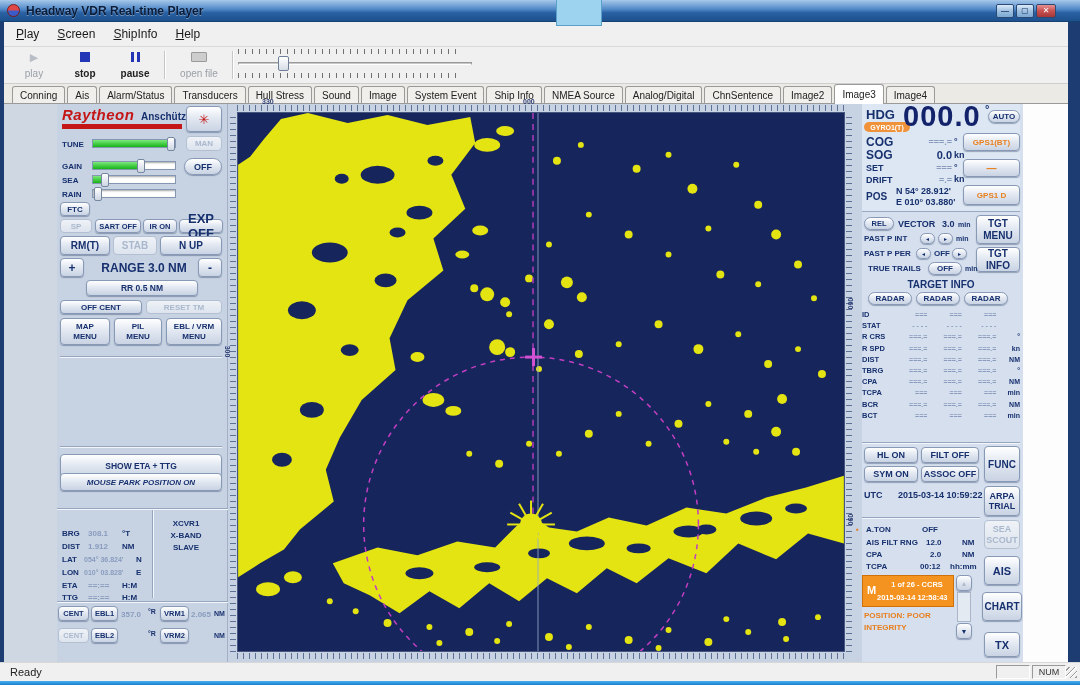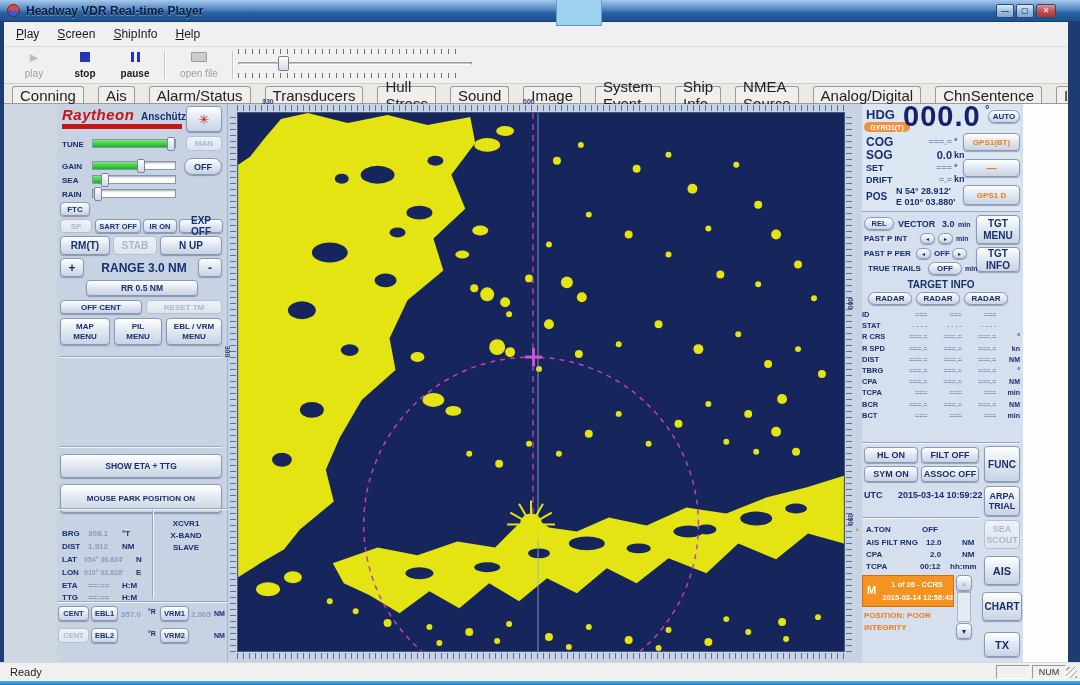--- a/index.html
+++ b/index.html
@@ -18,21 +18,21 @@
   .menu-item::first-letter{text-decoration:underline;}
   .toolbar{left:4px;top:47px;width:1068px;height:37px;background:#f0f0f0;border-bottom:1px solid #cfcfcf;}
   .tbtn{position:absolute;top:50px;height:31px;display:flex;flex-direction:column;align-items:center;justify-content:space-between;padding:2px 0;}
   .tlabel{font-size:10px;color:#222;font-weight:700;}
   .tlabel.dis{color:#9aa0a8;font-weight:400;}
   .tsep{position:absolute;top:51px;height:28px;width:2px;border-left:1px solid #c6c6c6;border-right:1px solid #ffffff;}
   .ruler{position:absolute;height:5px;background:repeating-linear-gradient(90deg,#707070 0 1px,transparent 1px 7px);}
   .sgroove{position:absolute;height:3px;background:#c8c8c8;border:1px solid #9a9a9a;border-bottom-color:#fff;}
   .sthumb{position:absolute;width:11px;height:15px;background:linear-gradient(#fff,#d6dde6);border:1px solid #70809a;border-radius:2px;}
   .tabbar{left:4px;top:84px;width:1068px;height:20px;background:#eceae4;border-bottom:1px solid #9a9a9a;display:flex;align-items:flex-end;padding-left:8px;}
-  .tab{height:17px;display:flex;align-items:center;padding:4px 7px;font-size:15px;color:#222;background:#f1efeb;border:1px solid #9a9a9a;border-bottom:none;border-radius:3px 3px 0 0;margin-right:14px;}
+  .tab{height:17px;display:flex;align-items:center;padding:4px 7px;font-size:10px;color:#222;background:#f1efeb;border:1px solid #9a9a9a;border-bottom:none;border-radius:3px 3px 0 0;margin-right:2px;}
   .tab.active{height:20px;background:#ffffff;position:relative;z-index:5;margin-bottom:-1px;}
   
   .lp-bg{left:57px;top:104px;width:171px;height:558px;background:#c7d3e3;border-right:1px solid #a3b1c8;}
   .ppi-bg{left:228px;top:104px;width:634px;height:558px;background:#c7d3e3;}
   .rp-bg{left:862px;top:104px;width:161px;height:558px;background:#d5dfee;}
   .white-strip{left:1023px;top:104px;width:45px;height:558px;background:#fdfdfd;}
   .navdata{left:862px;top:104px;width:158px;height:108px;background:#dde7f3;border-bottom:1px solid #9aa8c2;}
   .btn{position:absolute;display:flex;align-items:center;justify-content:center;background:linear-gradient(#ffffff,#e3e9f2 45%,#c9d3e3);border:1px solid #8899b6;border-radius:4px;color:#17306e;font-weight:700;box-shadow:0 1px 1px rgba(20,40,80,.35);text-align:center;}
   .btn.pill{border-radius:9px;}
   .btn.dis{color:#a9b8cd;background:linear-gradient(#eff2f7,#dde4ee);border-color:#b3c0d2;box-shadow:none;}
@@ -164,21 +164,21 @@
 
   <span class="t f8" style="left:62px;top:190px;">RAIN</span>
   <div class="track" style="left:92px;top:189px;width:84px;">
       <div class="thumb" style="left:1px;"></div>
     </div>
 
   <div class="btn" style="left:60px;top:202px;width:30px;height:14px;font-size:8px;">FTC</div>
   <div class="btn dis" style="left:60px;top:219px;width:32px;height:14px;font-size:8px;">SP</div>
   <div class="btn" style="left:95px;top:219px;width:46px;height:14px;font-size:7.5px;">SART OFF</div>
   <div class="btn" style="left:143px;top:219px;width:34px;height:14px;font-size:7.5px;">IR ON</div>
-  <div class="btn" style="left:179px;top:219px;width:44px;height:14px;font-size:10px;">EXP OFF</div>
+  <div class="btn" style="left:179px;top:219px;width:44px;height:14px;font-size:13px;">EXP OFF</div>
 
   <div class="btn" style="left:60px;top:236px;width:50px;height:19px;font-size:10px;">RM(T)</div>
   <div class="btn dis" style="left:113px;top:236px;width:44px;height:19px;font-size:10px;">STAB</div>
   <div class="btn" style="left:160px;top:236px;width:62px;height:19px;font-size:10px;">N UP</div>
 
   <div class="btn" style="left:60px;top:258px;width:24px;height:19px;font-size:12px;">+</div>
   <span class="t f12" style="left:90px;top:261px;width:108px;text-align:center;">RANGE 3.0 NM</span>
   <div class="btn" style="left:198px;top:258px;width:24px;height:19px;font-size:12px;">-</div>
 
   <div class="btn" style="left:86px;top:280px;width:112px;height:16px;font-size:8.5px;">RR 0.5 NM</div>
@@ -189,21 +189,21 @@
 MENU</div>
   <div class="btn two-line" style="left:114px;top:318px;width:48px;height:27px;font-size:8px;">PIL
 MENU</div>
   <div class="btn two-line" style="left:166px;top:318px;width:56px;height:27px;font-size:8px;">EBL / VRM
 MENU</div>
 
   <div class="groove" style="left:60px;top:356px;width:162px;"></div>
   <div class="groove" style="left:60px;top:446px;width:162px;"></div>
 
   <div class="btn" style="left:60px;top:454px;width:162px;height:24px;font-size:8.5px;">SHOW ETA + TTG</div>
-  <div class="btn" style="left:60px;top:484px;width:162px;height:29px;font-size:8px;">MOUSE PARK POSITION ON</div>
+  <div class="btn" style="left:60px;top:473px;width:162px;height:18px;font-size:8px;font-style:italic;">MOUSE PARK POSITION ON</div>
 
   <div class="groove" style="left:57px;top:508px;width:171px;"></div>
   <div class="vgroove" style="left:152px;top:510px;height:88px;"></div>
 
   <span class="t f8" style="left:62px;top:529px;">BRG</span>
   <span class="t f8 val" style="left:88px;top:529px;">308.1</span>
   <span class="t f8" style="left:122px;top:529px;">°T</span>
   <span class="t f8" style="left:62px;top:542px;">DIST</span>
   <span class="t f8 val" style="left:88px;top:542px;">1.912</span>
   <span class="t f8" style="left:122px;top:542px;">NM</span>
@@ -538,21 +538,21 @@
   <span class="t f8" style="left:866px;top:550px;">CPA</span>
   <span class="t f8" style="left:930px;top:550px;">2.0</span>
   <span class="t f8" style="left:962px;top:550px;">NM</span>
   <span class="t f8" style="left:866px;top:562px;">TCPA</span>
   <span class="t f8" style="left:920px;top:562px;">00:12</span>
   <span class="t f8" style="left:950px;top:562px;">hh:mm</span>
 
   <div class="alarm-box" style="left:862px;top:575px;width:92px;height:32px;">
     <span style="position:absolute;left:4px;top:8px;font-size:11px;font-weight:700;">M</span>
     <span style="position:absolute;left:18px;top:4px;width:72px;text-align:center;font-size:7.5px;font-weight:700;">1 of 26 - CCRS</span>
-    <span style="position:absolute;left:14px;top:17px;width:76px;text-align:right;font-size:7.5px;font-weight:700;">2015-03-14 12:58:43</span>
+    <span style="position:absolute;left:14px;top:17px;width:76px;text-align:left;font-size:7.5px;font-weight:700;">2015-03-14 12:58:43</span>
   </div>
   <span class="t f8" style="left:864px;top:611px;color:#e87f1e;">POSITION: POOR</span>
   <span class="t f8" style="left:864px;top:623px;color:#e87f1e;">INTEGRITY</span>
   <div class="btn" style="left:956px;top:575px;width:16px;height:16px;font-size:7px;color:#b0bccc;">▲</div>
   <div class="ab" style="left:957px;top:592px;width:14px;height:30px;background:#e4eaf2;border:1px solid #aab6c8;"></div>
   <div class="btn" style="left:956px;top:623px;width:16px;height:16px;font-size:7px;">▼</div>
 
   <div class="btn dis two-line" style="left:984px;top:520px;width:36px;height:29px;font-size:9px;">SEA
 SCOUT</div>
   <div class="btn" style="left:984px;top:556px;width:36px;height:29px;font-size:11px;">AIS</div>

